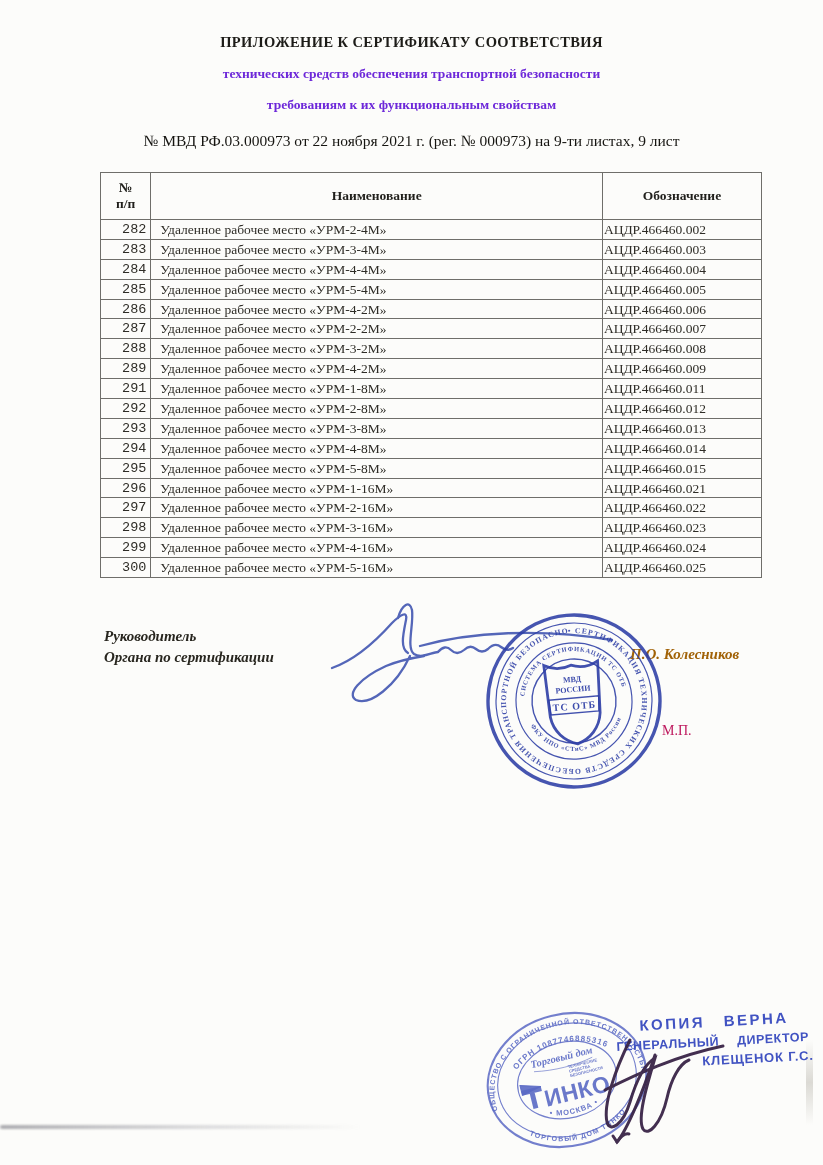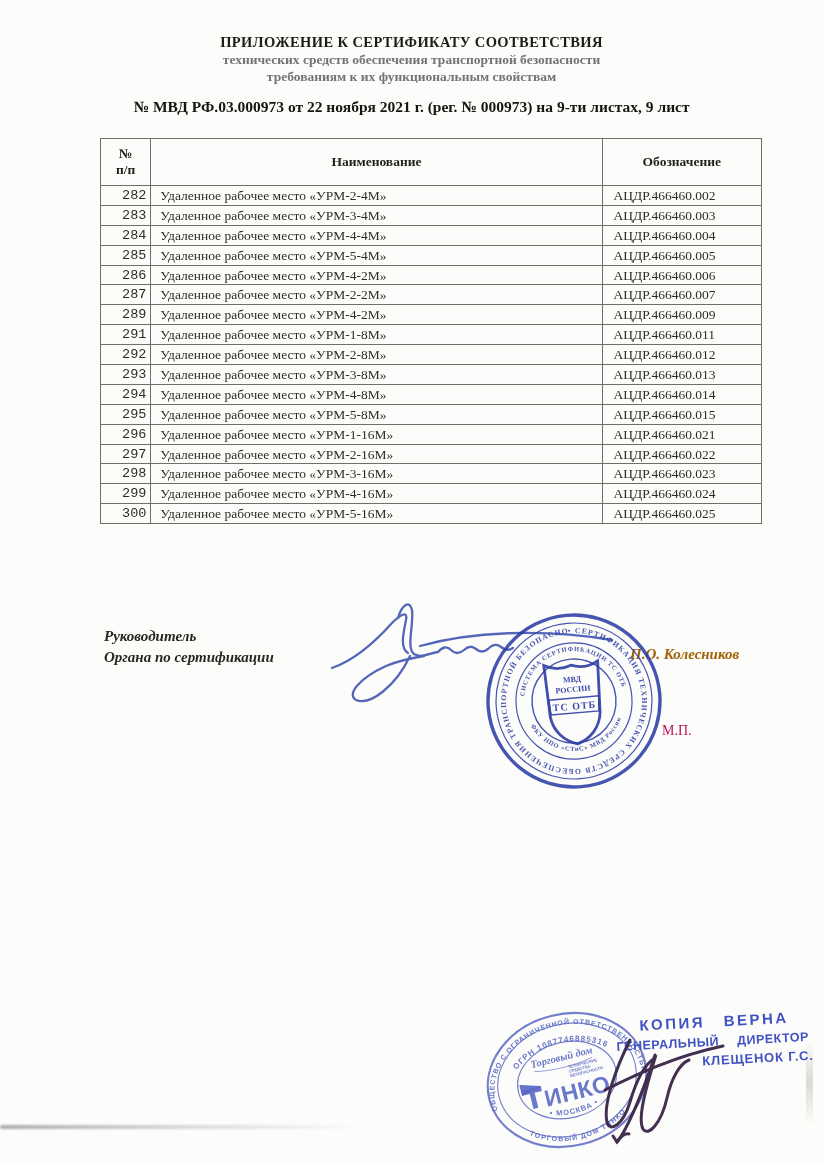--- a/index.html
+++ b/index.html
@@ -9,22 +9,22 @@
     width:823px;height:1165px;
     margin:0 auto;
     background:#fcfcfa;
     font-family:"Liberation Serif", serif;
     color:#2c2a25;
     overflow:hidden;
   }
   
   .title-block{padding-top:34px;text-align:center;}
   .title-line1{font-size:14.5px;font-weight:bold;letter-spacing:.4px;color:#1d1c18;}
-  .title-line2,.title-line3{font-size:13.5px;font-weight:bold;margin-top:1px;color:#737373;}
-  .cert-line{margin-top:13px;font-size:15.5px;font-weight:bold;color:#161511;}
+  .title-line2,.title-line3{font-size:13.5px;font-weight:bold;margin-top:15px;color:#6d28d9;}
+  .cert-line{margin-top:19px;font-size:15.5px;font-weight:normal;color:#161511;}
   
   table.cert-table{
     margin:22px 0 0 100px;
     width:662px;
     border-collapse:collapse;
     font-size:13.5px;
     color:#2e2c26;
     border:1.5px solid #5c5b57;
   }
   .cert-table th,.cert-table td{
@@ -36,21 +36,21 @@
     vertical-align:middle;
     text-align:center;
     color:#201f1b;
   }
   .cert-table th.col-num{white-space:pre-line;width:42px;line-height:16px;}
   .cert-table th.col-name{width:462px;}
   .cert-table th.col-code{width:158px;border-radius:19px;}
   .cert-table td{height:18.9px;padding:0 4px;line-height:17px;}
   .cert-table td.cell-num{text-align:right;width:42px;font-family:Liberation Mono, monospace;}
   .cert-table td.cell-name{padding-left:9px;}
-  .cert-table td.cell-code{padding-left:11px;margin-top:21px;}
+  .cert-table td.cell-code{padding-left:1px;margin-top:21px;}
   
   .sig-role{
     position:absolute;left:104px;top:626px;
     font-size:15px;font-weight:bold;font-style:italic;
     line-height:21px;color:#28261f;z-index:1;
   }
   .sig-name{
     position:absolute;left:630px;top:646px;
     font-size:15px;font-weight:bold;font-style:italic;
     color:#a16207;z-index:2;
@@ -138,20 +138,25 @@
       <td class="cell-name">Удаленное рабочее место «УРМ-4-2М»</td>
       <td class="cell-code">АЦДР.466460.006</td>
     </tr>
 
     <tr>
       <td class="cell-num">287</td>
       <td class="cell-name">Удаленное рабочее место «УРМ-2-2М»</td>
       <td class="cell-code">АЦДР.466460.007</td>
     </tr>
 
+    <tr>
+      <td class="cell-num">288</td>
+      <td class="cell-name">Удаленное рабочее место «УРМ-3-2М»</td>
+      <td class="cell-code">АЦДР.466460.008</td>
+    </tr>
 
     <tr>
       <td class="cell-num">289</td>
       <td class="cell-name">Удаленное рабочее место «УРМ-4-2М»</td>
       <td class="cell-code">АЦДР.466460.009</td>
     </tr>
 
 
     <tr>
       <td class="cell-num">291</td>

